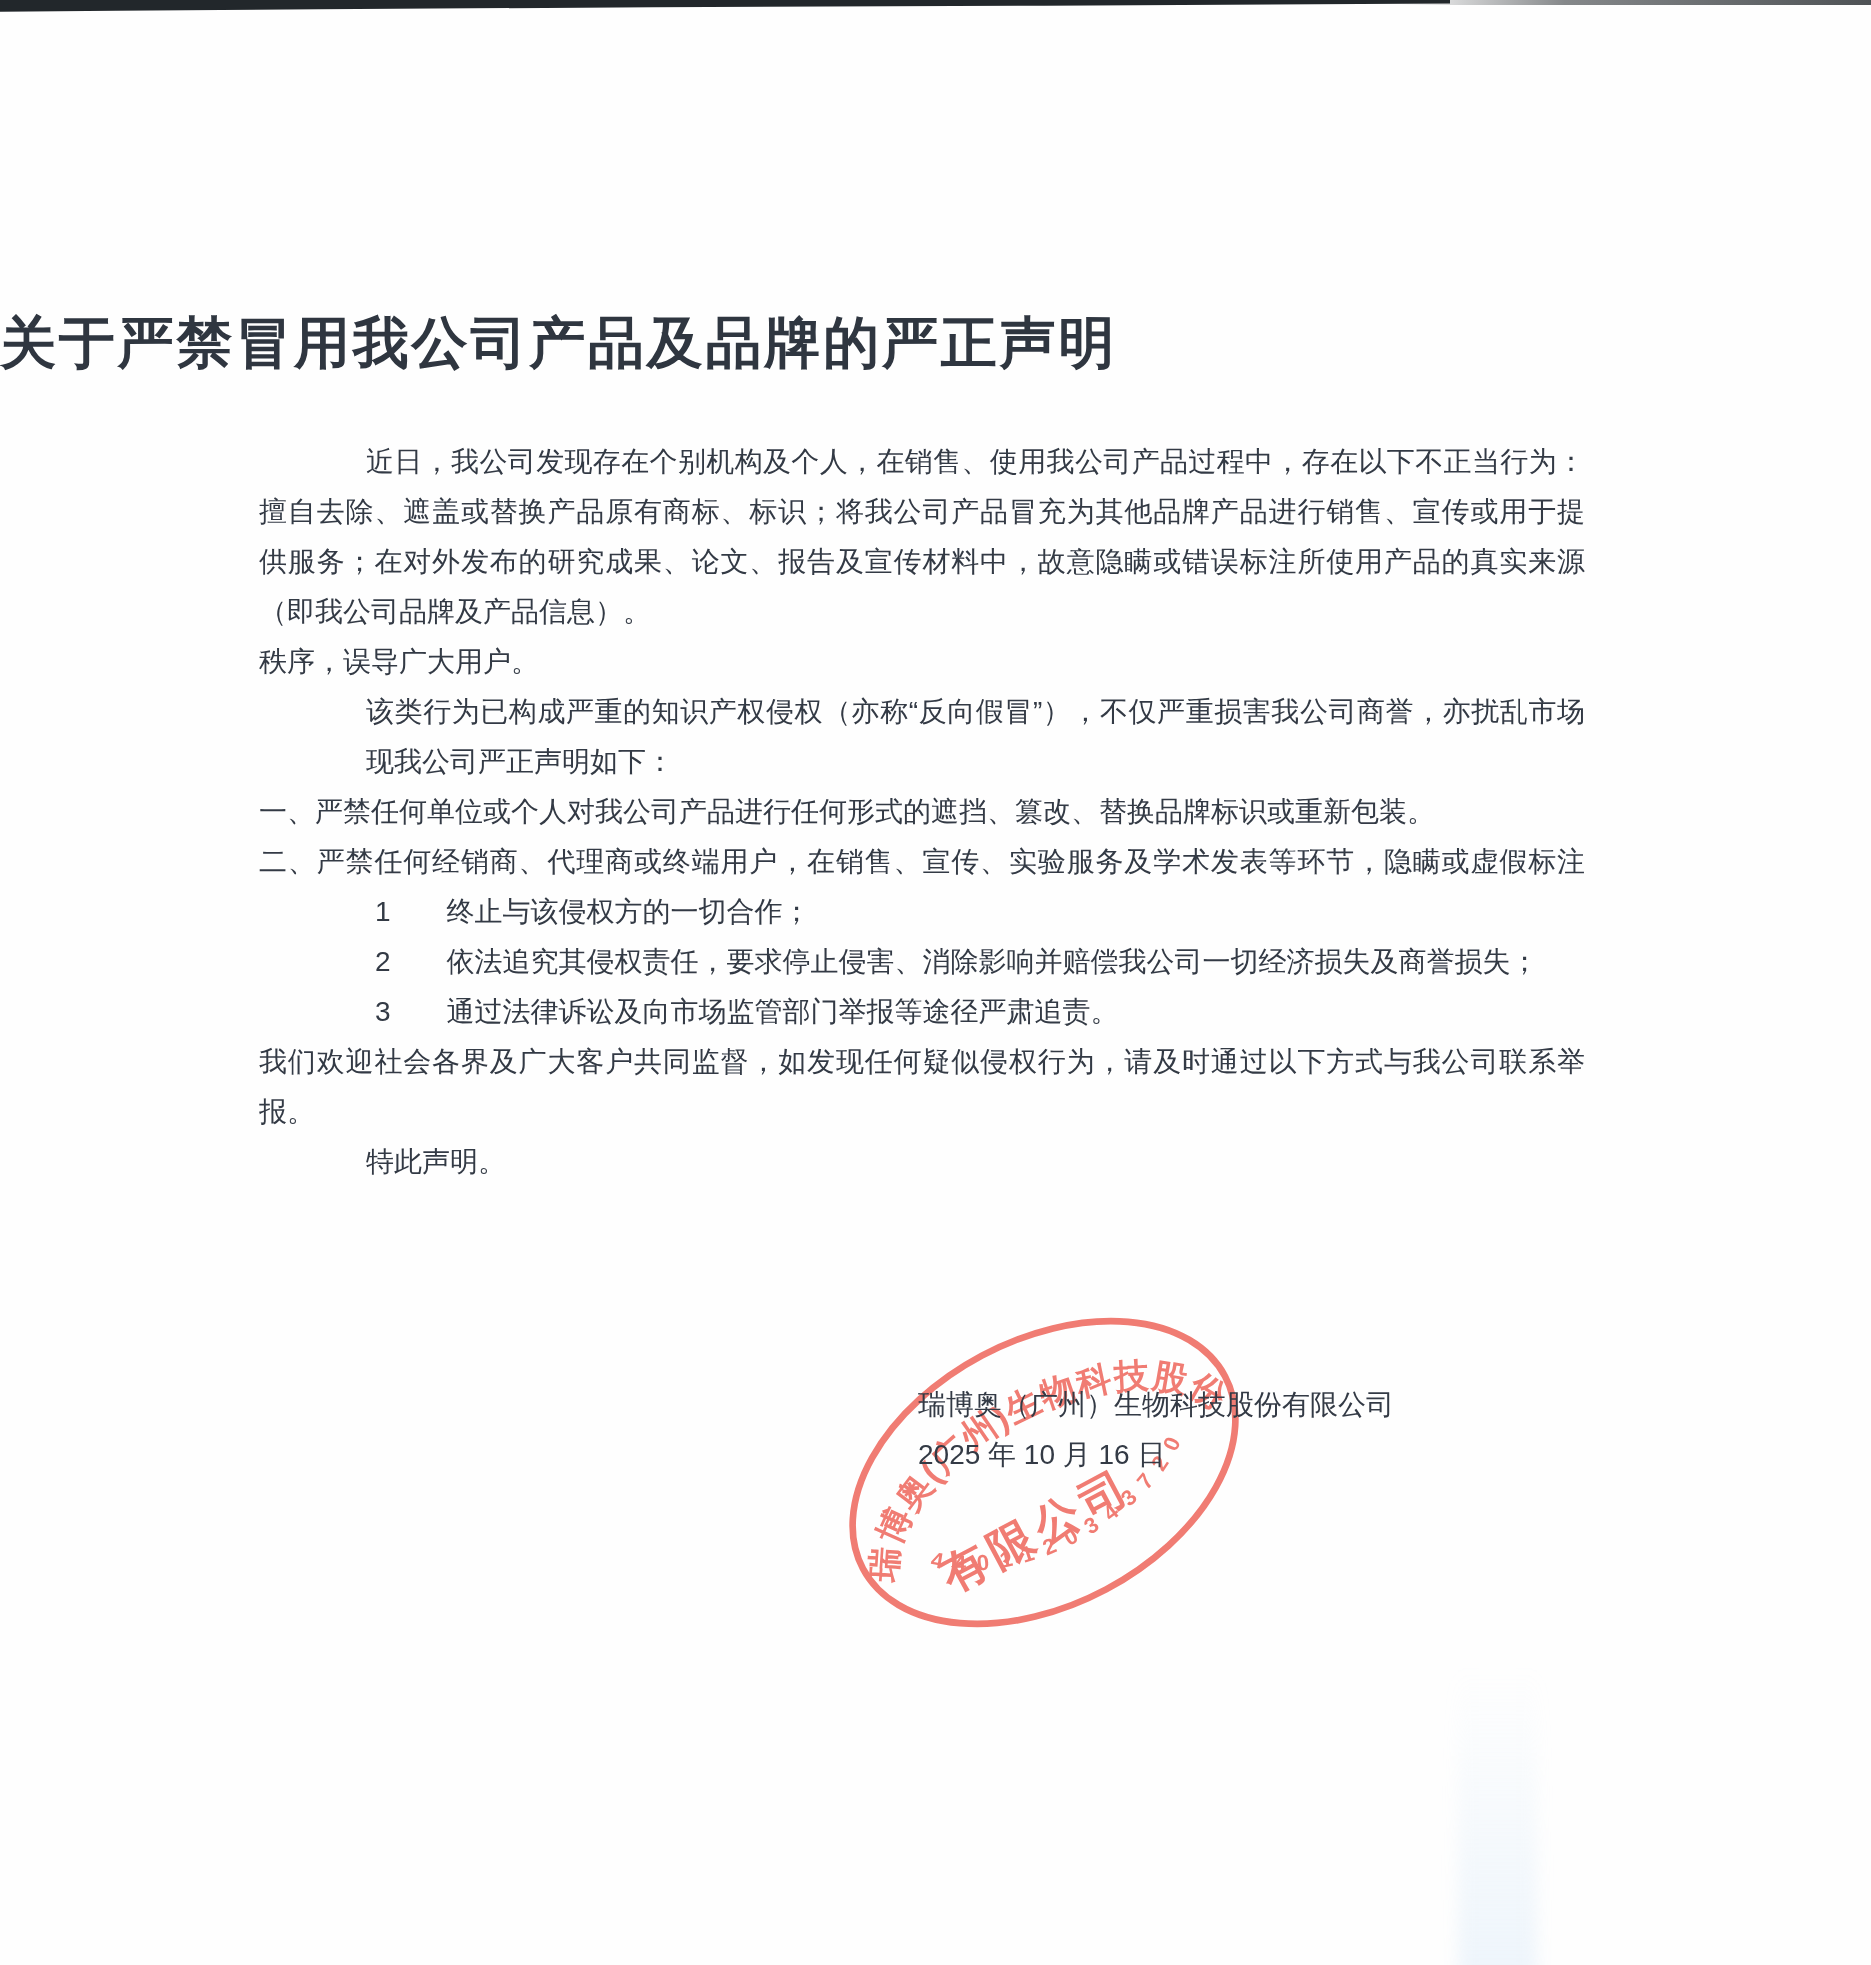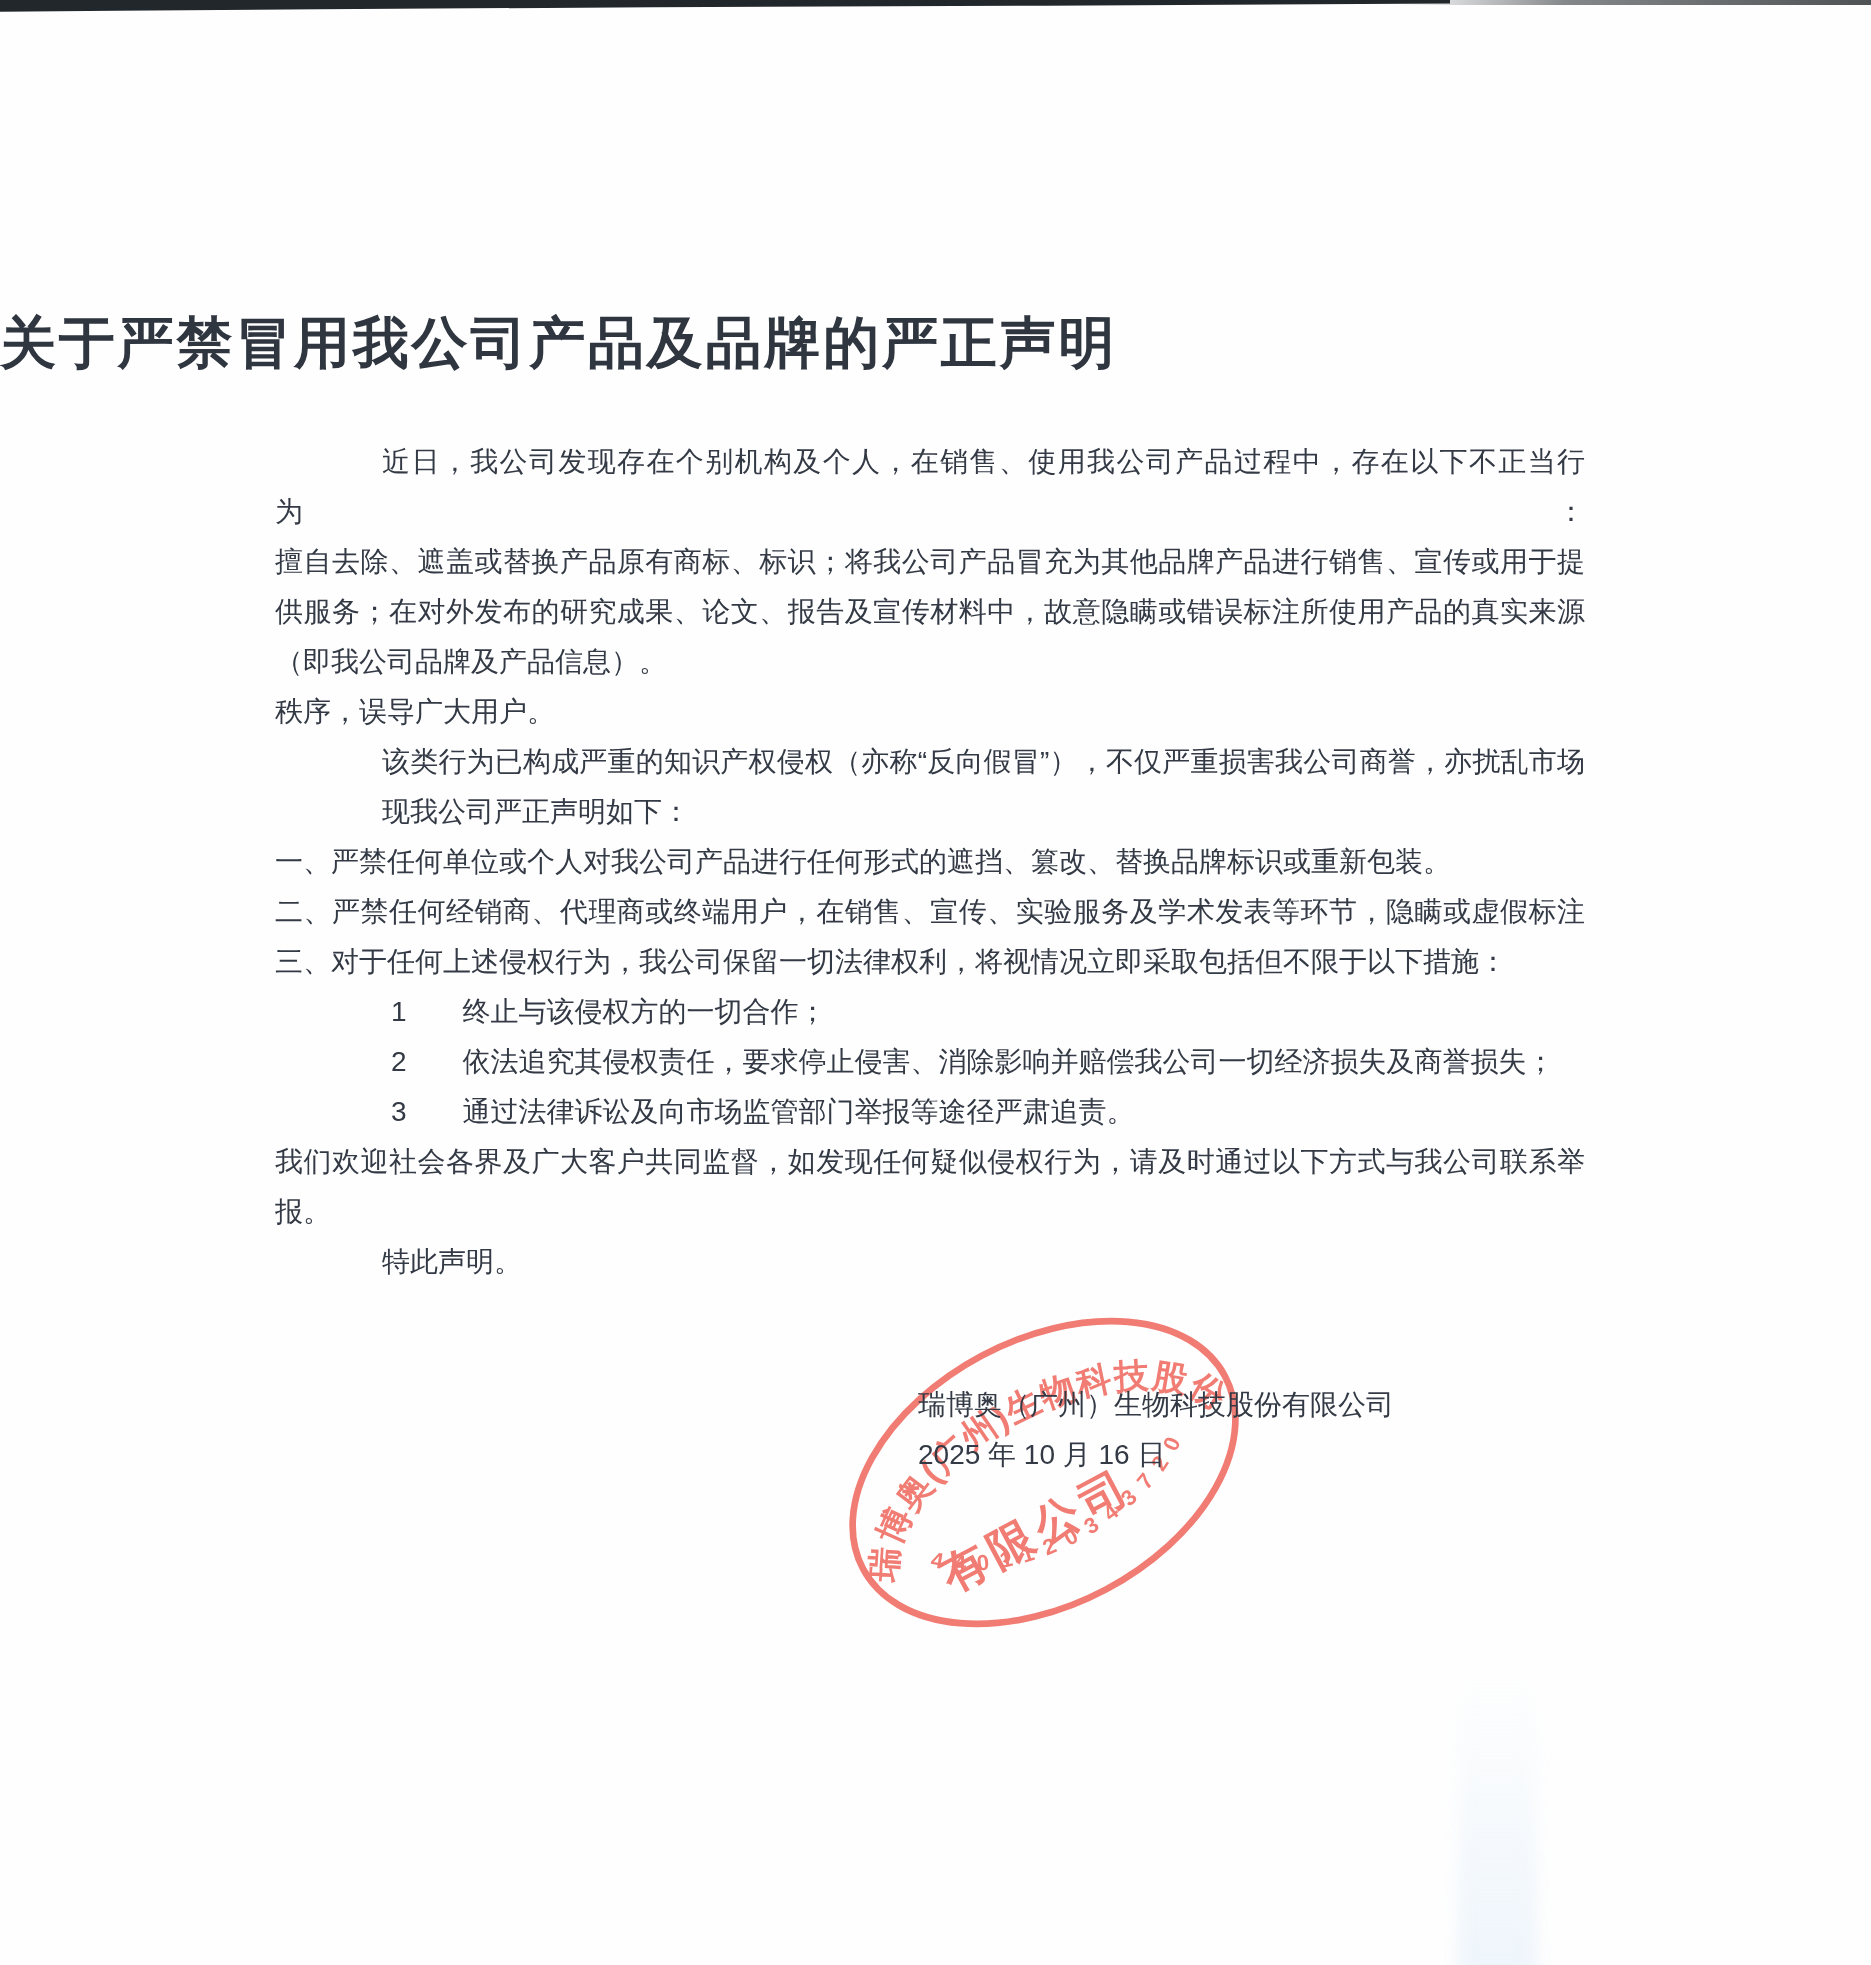--- a/index.html
+++ b/index.html
@@ -28,21 +28,21 @@
   .title{
     position:absolute;top:306px;left:0;width:100%;
     text-align:left;font-size:56px;font-weight:700;letter-spacing:2.8px;
     color:#2f3640;white-space:nowrap;
   }
 
   .body-text{
     position:absolute;top:437px;left:259px;width:1326px;
     font-size:28px;line-height:50px;color:#333a45;letter-spacing:0;
   }
-  .line{white-space:nowrap;margin-left:16px;}
+  .line{white-space:nowrap;}
   .line.justify{white-space:normal;text-align:justify;text-align-last:justify;}
   .line.indent{text-indent:107px;}
   .line.subindent{text-indent:116px;}
 
   .signature{
     position:absolute;top:1380px;left:918px;width:629px;
     font-size:28px;line-height:50px;color:#333a45;text-align:left;
   }
   .signature .sig-line{white-space:nowrap;}
 
@@ -88,21 +88,20 @@
   <div class="body-text">
       <div class="line indent justify">近日，我公司发现存在个别机构及个人，在销售、使用我公司产品过程中，存在以下不正当行为：</div>
       <div class="line justify">擅自去除、遮盖或替换产品原有商标、标识；将我公司产品冒充为其他品牌产品进行销售、宣传或用于提</div>
       <div class="line justify">供服务；在对外发布的研究成果、论文、报告及宣传材料中，故意隐瞒或错误标注所使用产品的真实来源</div>
       <div class="line">（即我公司品牌及产品信息）。</div>
       <div class="line">秩序，误导广大用户。</div>
       <div class="line indent justify">该类行为已构成严重的知识产权侵权（亦称“反向假冒”），不仅严重损害我公司商誉，亦扰乱市场</div>
       <div class="line indent">现我公司严正声明如下：</div>
       <div class="line">一、严禁任何单位或个人对我公司产品进行任何形式的遮挡、篡改、替换品牌标识或重新包装。</div>
       <div class="line justify">二、严禁任何经销商、代理商或终端用户，在销售、宣传、实验服务及学术发表等环节，隐瞒或虚假标注</div>
-      <div class="line">三、对于任何上述侵权行为，我公司保留一切法律权利，将视情况立即采取包括但不限于以下措施：</div>
       <div class="line subindent">1　　终止与该侵权方的一切合作；</div>
       <div class="line subindent">2　　依法追究其侵权责任，要求停止侵害、消除影响并赔偿我公司一切经济损失及商誉损失；</div>
       <div class="line subindent">3　　通过法律诉讼及向市场监管部门举报等途径严肃追责。</div>
       <div class="line justify">我们欢迎社会各界及广大客户共同监督，如发现任何疑似侵权行为，请及时通过以下方式与我公司联系举</div>
       <div class="line">报。</div>
       <div class="line indent">特此声明。</div>
     </div>
 
   <div class="signature">
     <div class="sig-line">瑞博奥（广州）生物科技股份有限公司</div>

